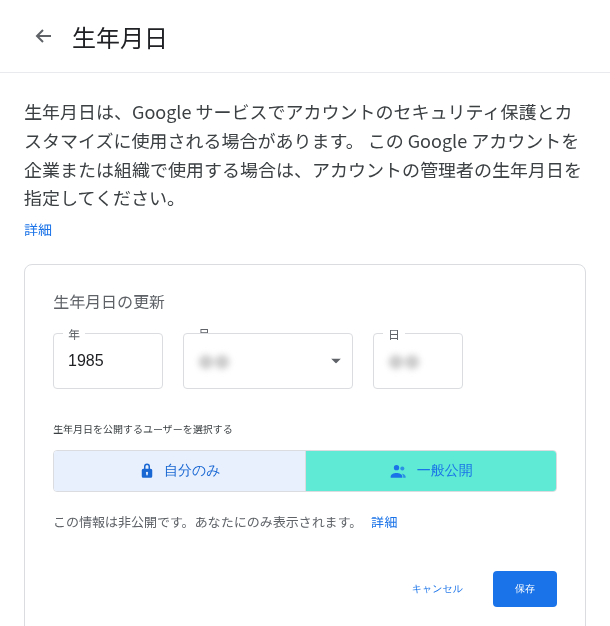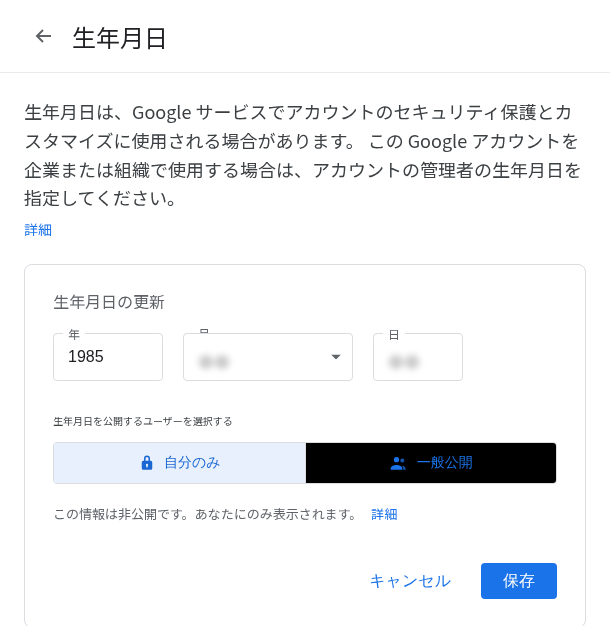--- a/index.html
+++ b/index.html
@@ -69,21 +69,21 @@
     .field-label {
       position: absolute;
       top: -8px; left: 10px;
       background: #fff;
       padding: 0 5px;
       font-size: 12px;
       color: #5f6368;
     }
     .field-input {
       width: 100%;
-      height: 48px;
+      height: 56px;
       border: 1px solid #dadce0;
       border-radius: 4px;
       padding: 0 14px;
       font-size: 16px;
       color: #202124;
       outline: none;
       background: #fff;
     }
     .field.month .field-input { cursor: pointer; }
     .dropdown-arrow {
@@ -114,21 +114,21 @@
     }
     .toggle-btn {
       flex: 1;
       height: 40px;
       display: flex;
       align-items: center;
       justify-content: center;
       gap: 8px;
       font-size: 14px;
       cursor: pointer;
-      background: #000000;
+      background: #5eead4;
       color: #1a73e8;
       border: none;
     }
     .toggle-btn.selected {
       background: #e8f0fe;
       color: #1967d2;
     }
     .toggle-btn + .toggle-btn {
       border-left: 1px solid #dadce0;
     }
@@ -140,21 +140,21 @@
     .privacy-note .learn-more { font-size: 13px; margin-left: 6px;}
     .actions {
       display: flex;
       justify-content: flex-end;
       gap: 8px;
     }
     .btn {
       height: 36px;
       padding: 0 22px;
       border-radius: 4px;
-      font-size: 16px;
+      font-size: 10px;
       font-weight: 500;
       cursor: pointer;
       border: none;
       display: inline-flex;
       align-items: center;
     }
     .btn-text {
       background: transparent;
       color: #1a73e8;
     }

